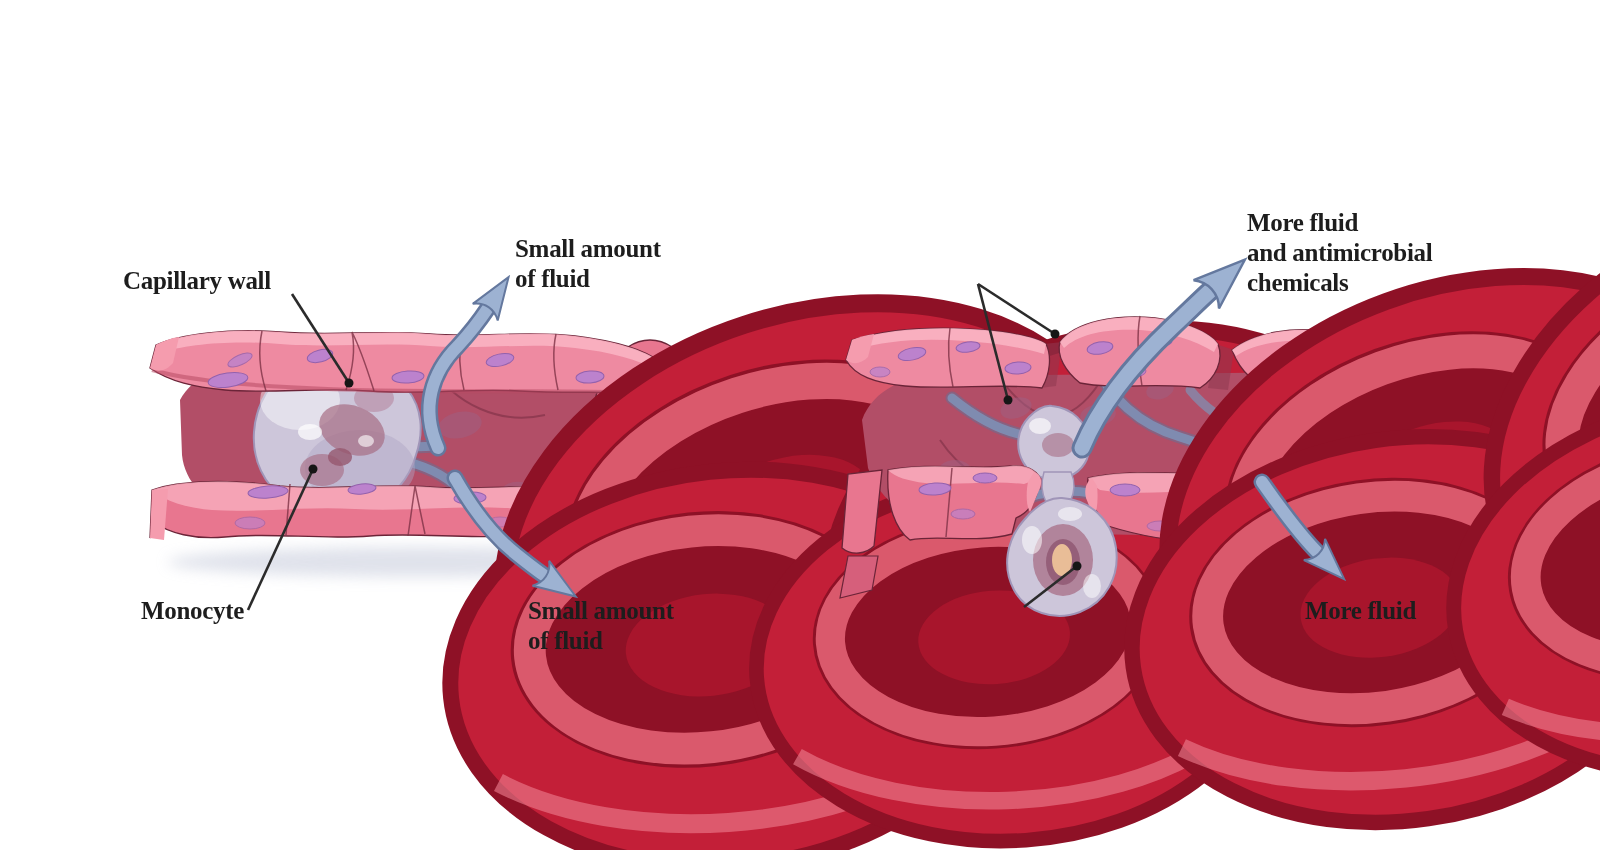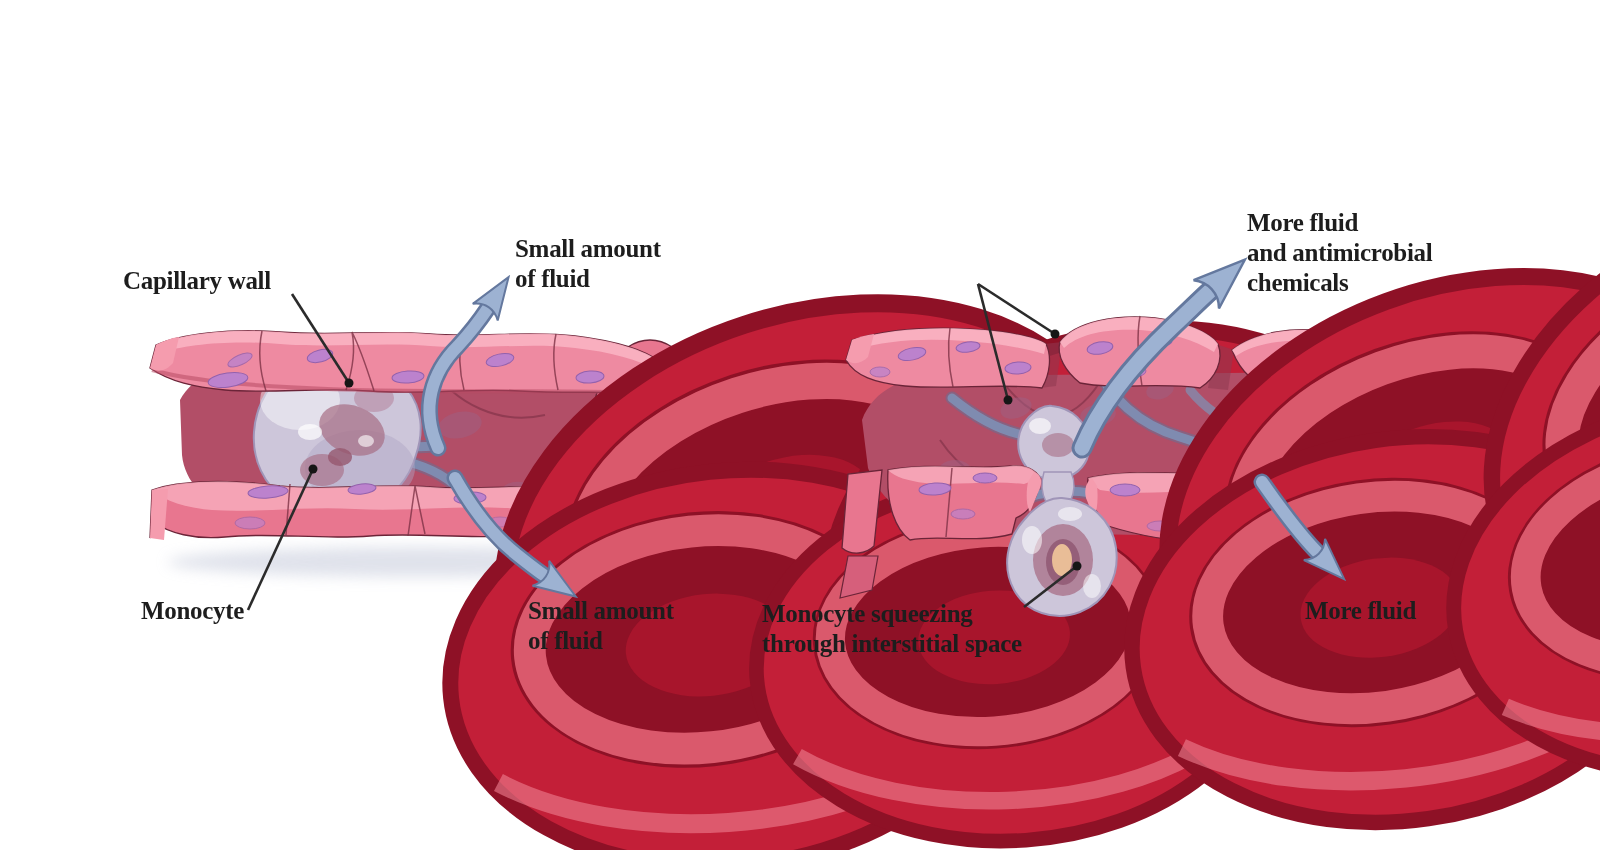--- a/index.html
+++ b/index.html
@@ -301,17 +301,15 @@
 
 <div class="lbl" style="left:123px;top:266px;">Capillary wall</div>
 <div class="lbl" style="left:515px;top:234px;">Small amount
 of fluid</div>
 <div class="lbl" style="left:125px;top:596px;margin-left:16px;">Monocyte</div>
 <div class="lbl" style="left:528px;top:596px;">Small amount
 of fluid</div>
 <div class="lbl" style="left:1247px;top:208px;">More fluid
 and antimicrobial
 chemicals</div>
-<div class="lbl" style="left:762px;top:599px;">Monocyte squeezing
-through interstitial space</div>
 <div class="lbl" style="left:1305px;top:596px;">More fluid</div>
 
 </div>
 
 </body></html>

